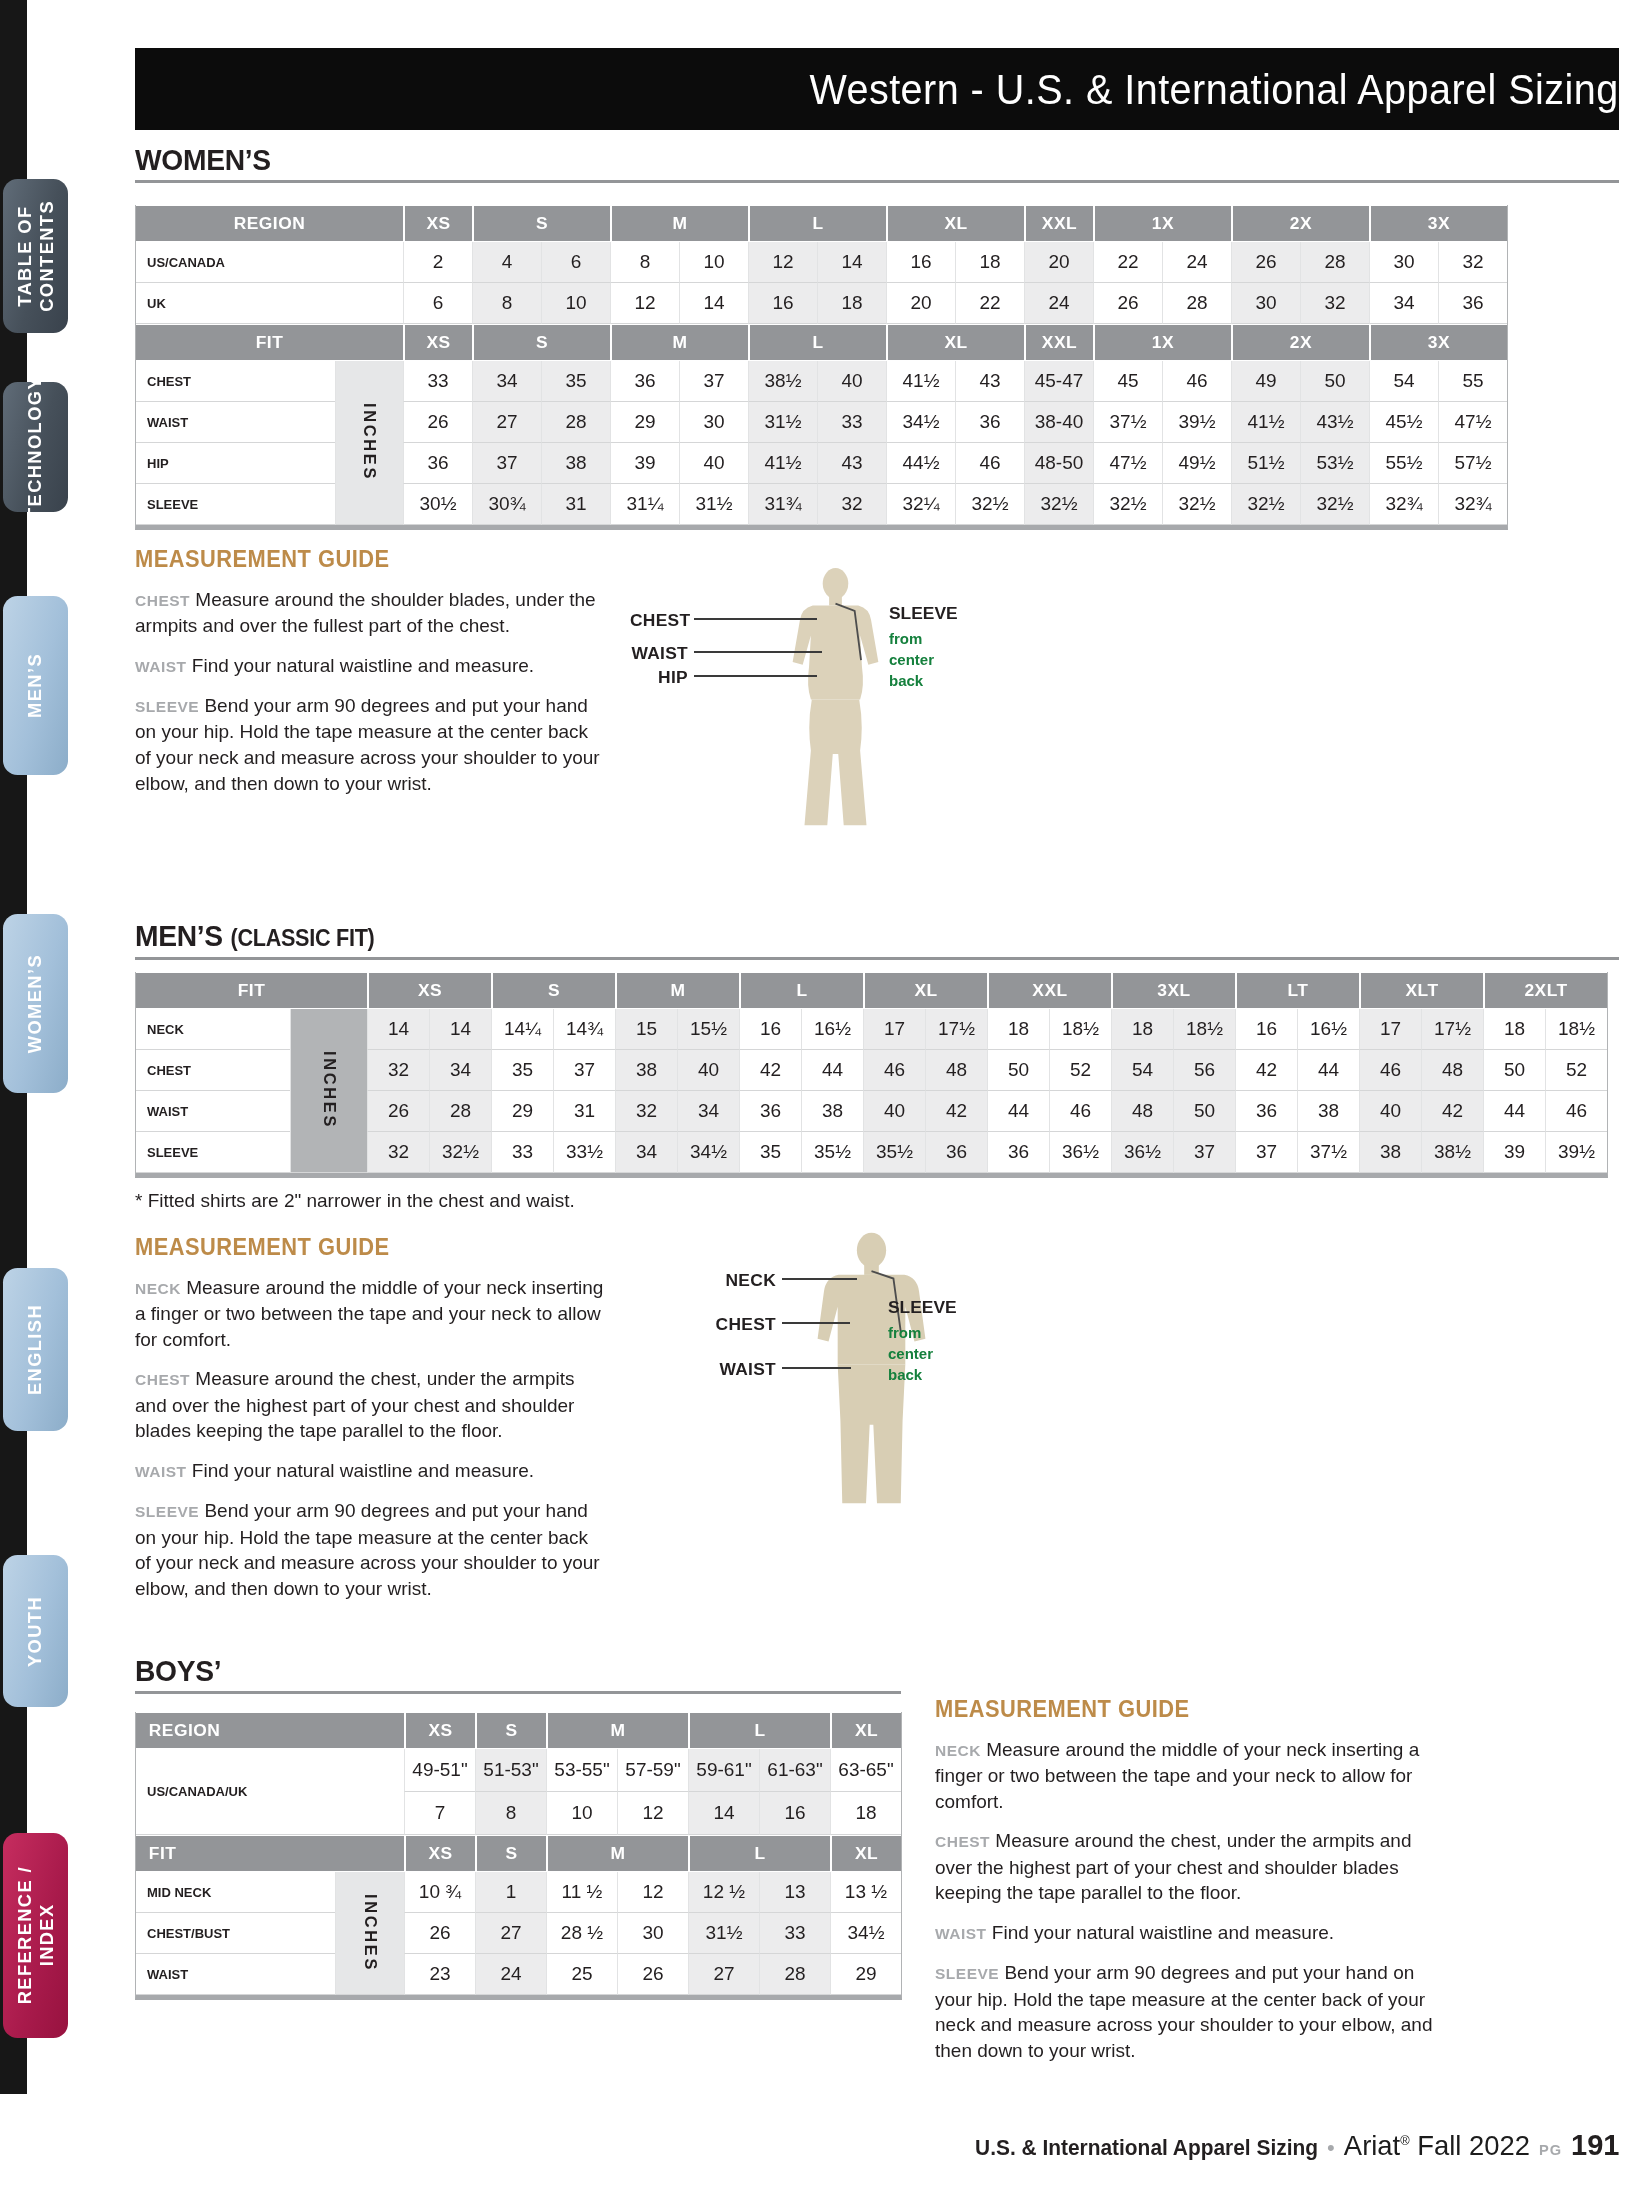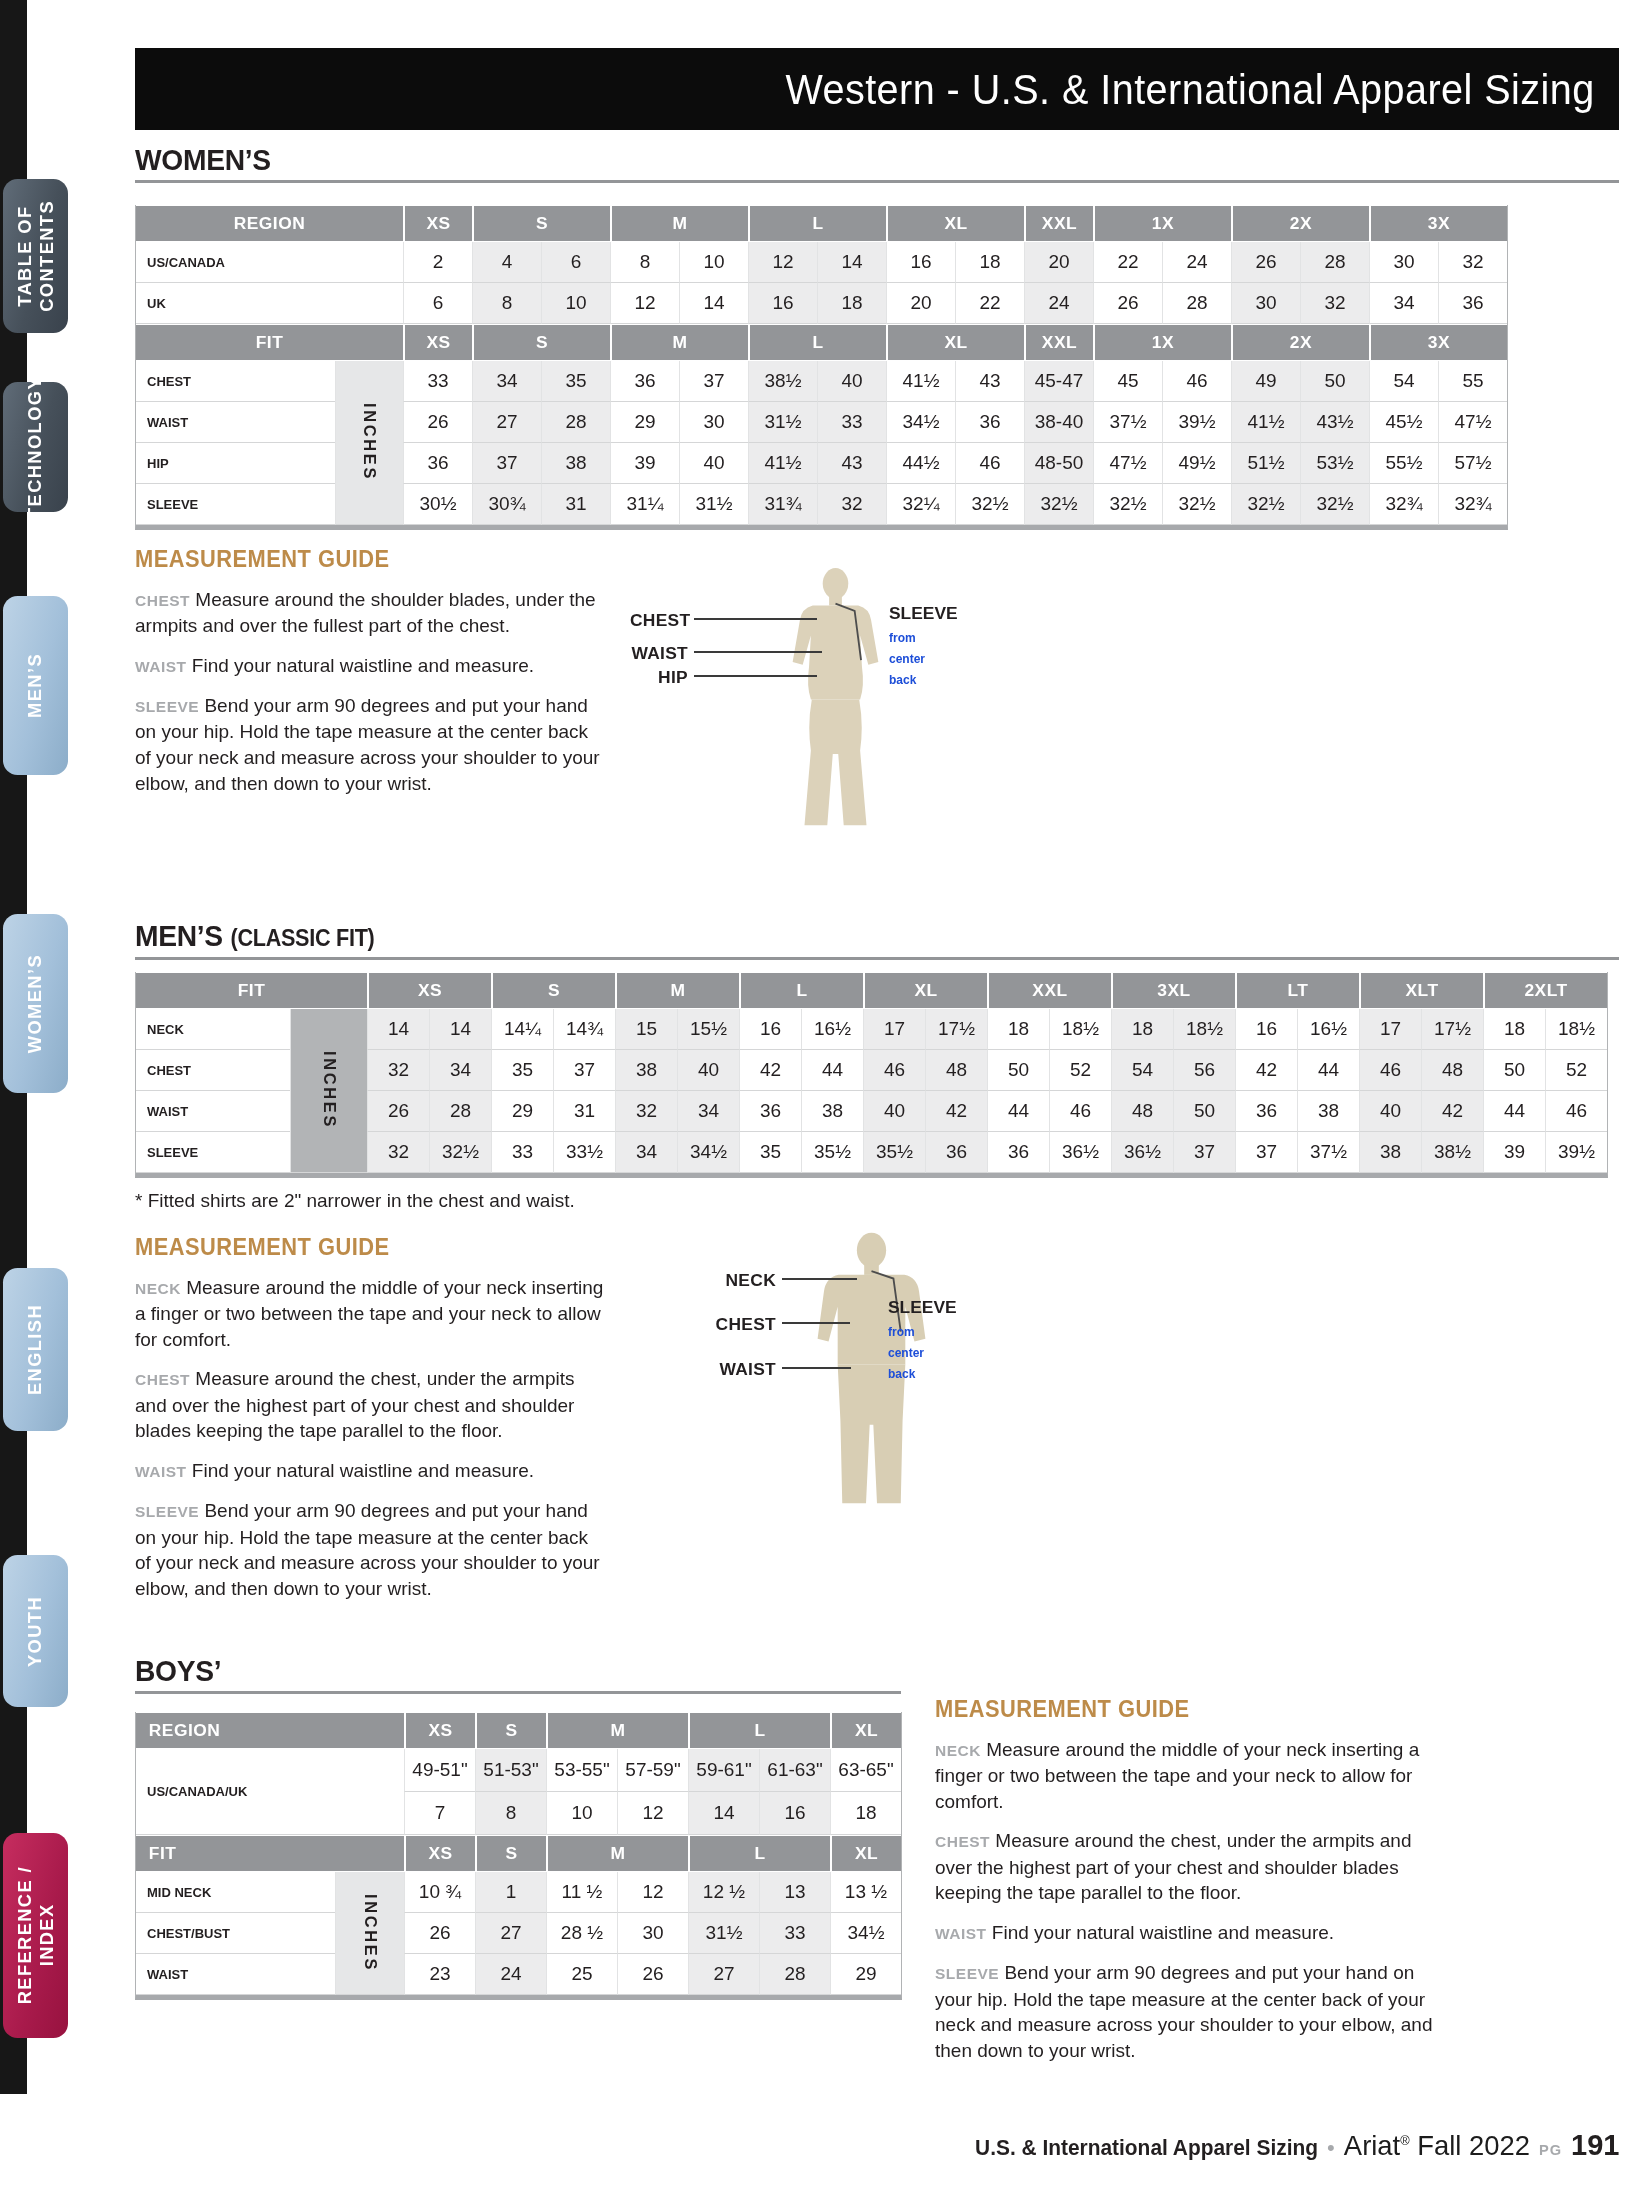--- a/index.html
+++ b/index.html
@@ -12,21 +12,21 @@
   .tab{position:absolute;left:2.7px;width:65px;border-radius:14.6px;
        display:flex;align-items:center;justify-content:center;}
   .tab-dark{background:linear-gradient(105deg,#606c78 0%,#46505a 55%,#39424c 100%);}
   .tab-blue{background:linear-gradient(105deg,#bdd3e6 0%,#a3c0da 55%,#8cadc9 100%);}
   .tab-red{background:linear-gradient(105deg,#c62d5f 0%,#a81a4b 60%,#97123f 100%);}
   .tab-label{writing-mode:vertical-rl;transform:rotate(180deg);white-space:pre-line;
        color:#fff;font-weight:bold;font-size:18.3px;letter-spacing:1.4px;text-align:center;line-height:1.18;}
 
   
   .titlebar{position:absolute;left:135px;top:48px;width:1484px;height:82px;background:#0c0c0c;
-       display:flex;align-items:center;justify-content:flex-end;padding-right:24px;box-sizing:border-box;}
+       display:flex;align-items:center;justify-content:flex-end;box-sizing:border-box;}
   .title-text{color:#fff;font-size:43px;font-weight:400;letter-spacing:0.5px;
        transform:scaleX(.92);transform-origin:right center;display:inline-block;white-space:nowrap;}
 
   
   .sec-title{position:absolute;font-weight:bold;font-size:30px;letter-spacing:-0.3px;
        transform:scaleX(.94);transform-origin:left center;white-space:nowrap;}
   .sec-title .suffix{font-size:23px;}
   .rule{position:absolute;height:2.7px;background:#939598;}
 
   
@@ -55,21 +55,21 @@
   .guide-term{color:#a7a9ac;font-weight:bold;font-size:15.5px;letter-spacing:0.5px;}
 
   .note{position:absolute;font-size:19px;}
 
   
   .figure{position:absolute;}
   .fig-svg{position:absolute;}
   .fig-label{position:absolute;font-weight:bold;font-size:17.4px;text-align:right;letter-spacing:0.3px;}
   .fig-line{position:absolute;height:1.8px;background:#3a3a3a;}
   .fig-sleeve{position:absolute;font-weight:bold;font-size:17.4px;}
-  .fig-sleeve-sub{position:absolute;color:#1d4ed8;font-weight:bold;font-size:12px;line-height:21px;width:66px;}
+  .fig-sleeve-sub{position:absolute;color:#15803d;font-weight:bold;font-size:15px;line-height:21px;width:66px;}
 
   
   .footer{position:absolute;right:25.6px;top:2129px;display:flex;align-items:baseline;gap:9.1px;white-space:nowrap;}
   .f-bold{font-weight:bold;font-size:22px;display:inline-block;transform:scaleX(.95);transform-origin:right center;}
   .f-dot{color:#a7a9ac;font-size:22px;}
   .f-ariat{font-size:27.4px;color:#1c1c1c;}
   .f-ariat sup{font-size:12.8px;}
   .f-pg{font-size:14.6px;font-weight:bold;color:#a7a9ac;letter-spacing:0.9px;}
   .f-num{font-size:29px;font-weight:bold;}
 </style>

